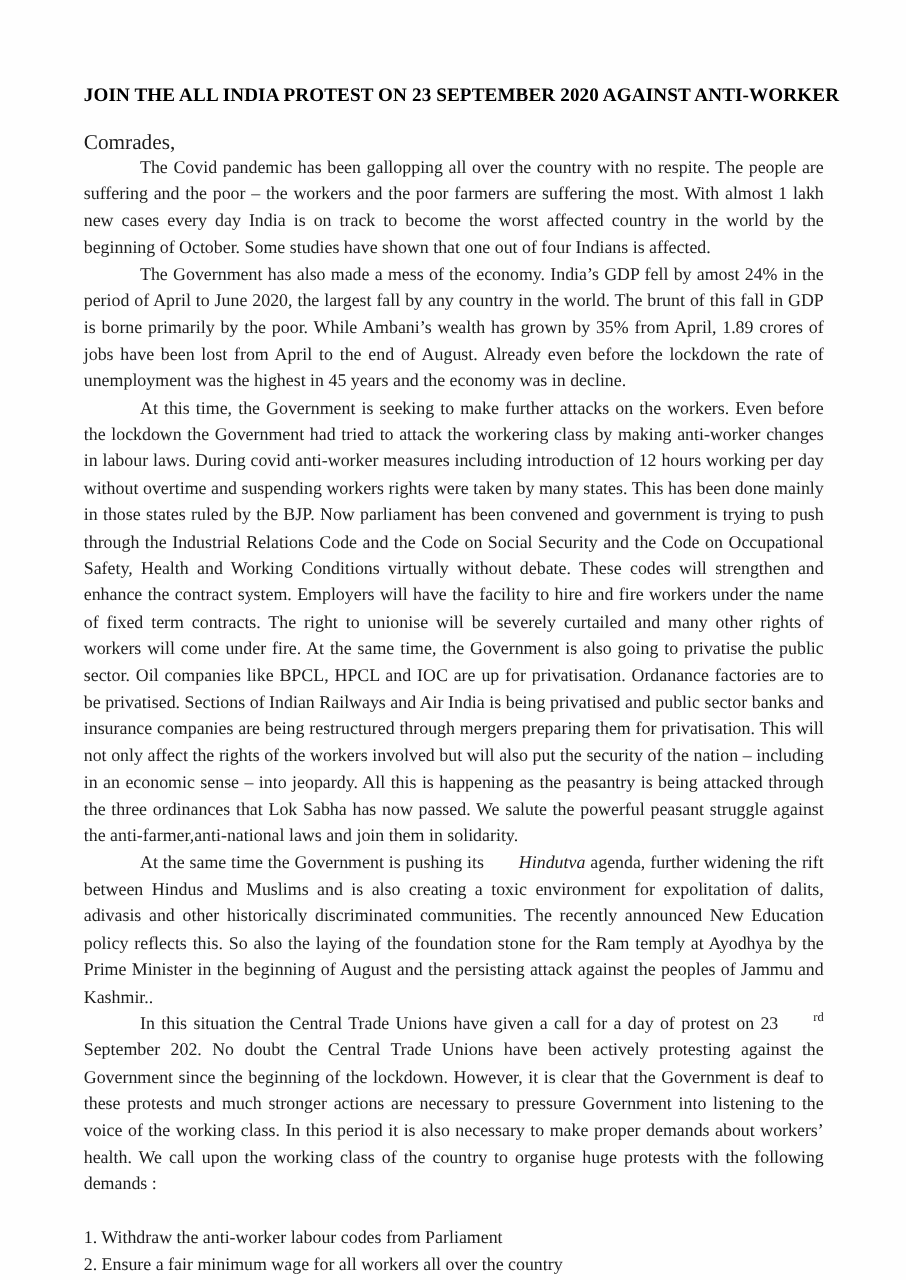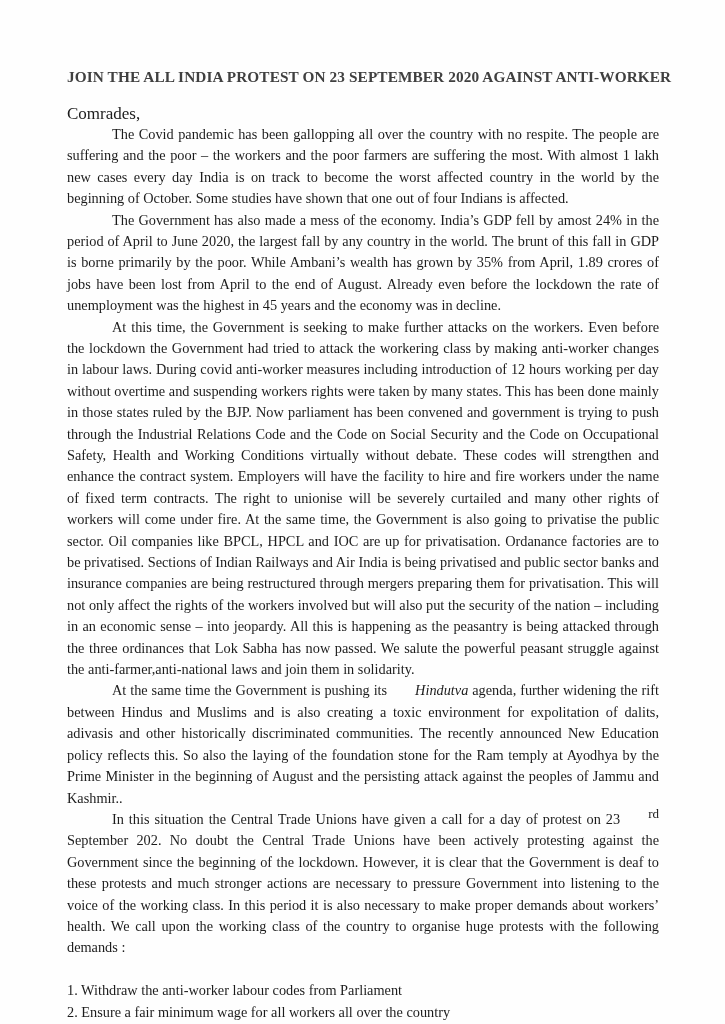--- a/index.html
+++ b/index.html
@@ -18,40 +18,40 @@
     color: #1c1c1c;
     overflow: hidden;
   }
   .title {
     margin: 0 auto 17px auto;
     max-width: 620px;
     text-align: center;
     font-weight: bold;
     font-size: 15.3px;
     line-height: 17.5px;
-    color: #404040;
+    color: #000000;
     letter-spacing: 0.1px;
   }
   .title div { white-space: nowrap; }
   .salutation {
     margin: 0;
     font-size: 17px;
     line-height: 21.4px;
     text-align: left;
   }
   .para {
     margin: 0;
     font-size: 14.3px;
     line-height: 21.4px;
     text-align: justify;
     text-indent: 45px;
   }
   .para i { font-style: italic; margin-left: 24px; }
   .para sup {
-    font-size: 13px;
+    font-size: 10px;
     line-height: 0;
     vertical-align: super;
     margin-left: 28px;
   }
   .demands {
     margin-top: 21px;
   }
   .demand {
     margin: 0;
     font-size: 14.3px;

